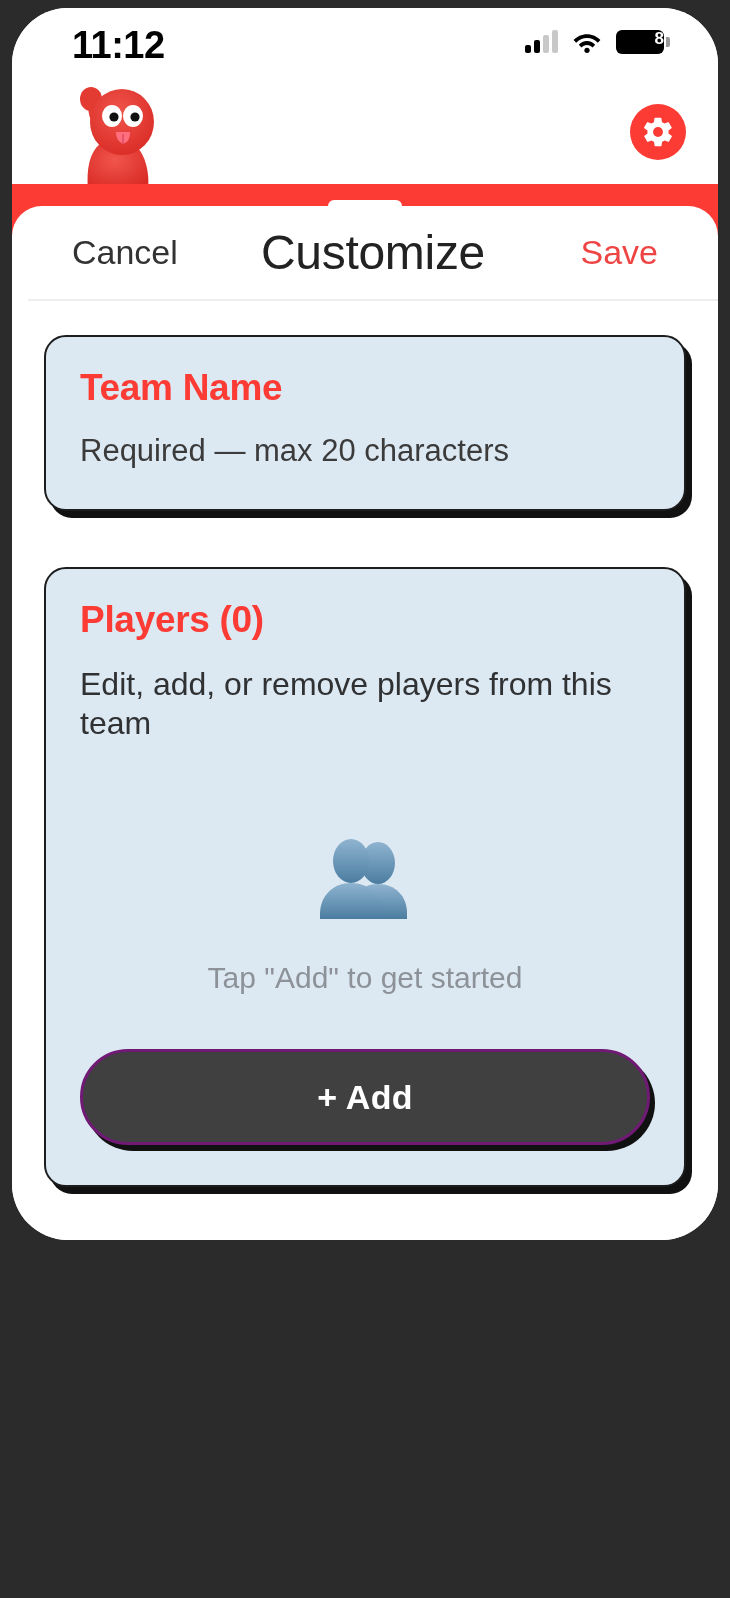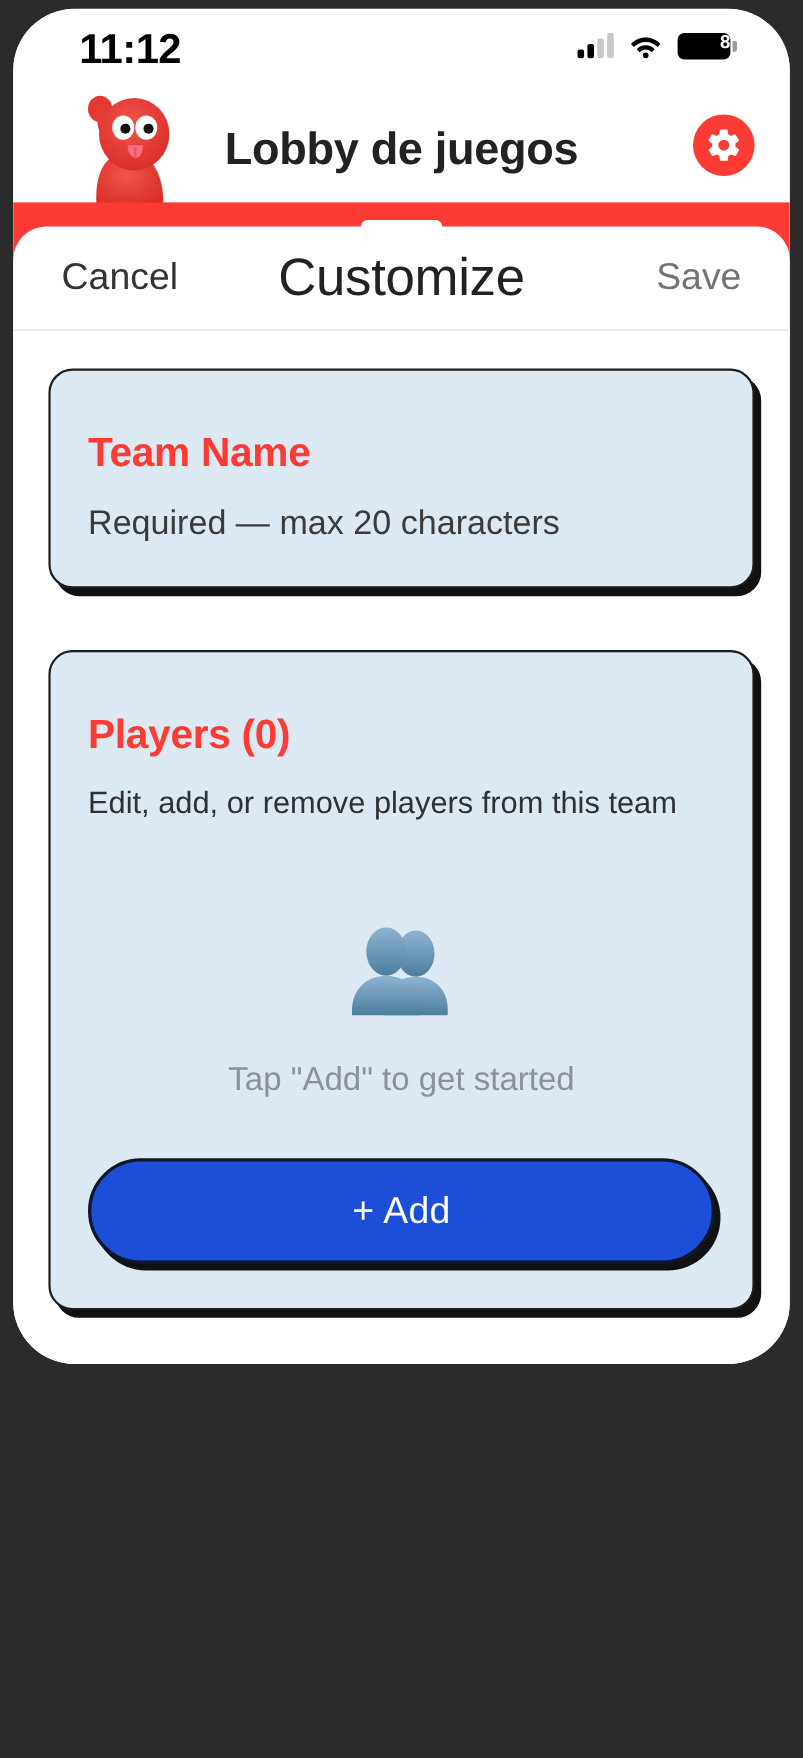--- a/index.html
+++ b/index.html
@@ -152,20 +152,21 @@
     background: #ffffff;
     border-radius: 30px 30px 0 0;
     min-height: 1354px;
   }
   .sheet-header {
     position: relative;
     height: 95px;
     border-bottom: 2px solid #eceef0;
     display: flex;
     align-items: center;
+    margin-left: 16px;
   }
   .sheet-cancel {
     position: absolute;
     left: 44px;
     font-size: 34px;
     color: #333333;
     background: none;
     border: none;
     font-family: inherit;
     cursor: pointer;
@@ -173,38 +174,38 @@
   .sheet-title {
     position: absolute;
     left: 0; right: 0;
     text-align: center;
     font-size: 48px;
     color: #222222;
     letter-spacing: -0.3px;
   }
   .sheet-save {
     position: absolute;
-    right: 44px;
+    right: 60px;
     font-size: 34px;
-    color: #737373;
+    color: #ef4444;
     background: none;
     border: none;
     font-family: inherit;
     cursor: pointer;
   }
 
   
   .sheet-content { padding: 34px 32px 0 32px; }
 
   .card {
     background: #dce8f2;
     border: 2px solid #1d1d1d;
     border-radius: 22px;
     box-shadow: 6px 7px 0 #111111;
-    padding: 54px 34px 40px 34px;
+    padding: 30px 34px 40px 34px;
     margin-bottom: 56px;
   }
 
   .card-title {
     font-size: 37px;
     font-weight: 700;
     color: #fc3b35;
     margin-bottom: 24px;
     letter-spacing: -0.3px;
   }
@@ -223,21 +224,21 @@
   }
   .text-input::placeholder { color: #3a3a3a; opacity: 1; }
 
   .field-hint {
     margin-top: 16px;
     font-size: 31px;
     color: #3b3b3b;
   }
 
   .card-desc {
-    font-size: 28px;
+    font-size: 32px;
     color: #2f3133;
     line-height: 1.22;
     margin-bottom: 10px;
   }
 
   
   .empty-state {
     text-align: center;
     padding: 86px 0 54px 0;
   }
@@ -255,27 +256,27 @@
   .empty-subtitle {
     font-size: 30px;
     color: #8d9299;
   }
 
   
   .add-button {
     display: block;
     width: 100%;
     height: 96px;
-    background: #1d4ed8;
-    border: 3px solid #0f172a;
+    background: #404040;
+    border: 3px solid #701a75;
     border-radius: 48px;
     box-shadow: 5px 6px 0 #111111;
     color: #ffffff;
     font-size: 34px;
-    font-weight: 400;
+    font-weight: 700;
     font-family: inherit;
     cursor: pointer;
     letter-spacing: 0.3px;
   }
 </style>
 </head>
 <body>
 
 <div class="phone">
 
@@ -317,21 +318,20 @@
       <ellipse cx="58" cy="50" rx="32" ry="33" fill="url(#furG)"></ellipse>
 
       <ellipse cx="48" cy="44" rx="10" ry="11" fill="#ffffff"></ellipse>
       <ellipse cx="69" cy="44" rx="10" ry="11" fill="#ffffff"></ellipse>
       <circle cx="50" cy="45" r="4.6" fill="#111111"></circle>
       <circle cx="71" cy="45" r="4.6" fill="#111111"></circle>
 
       <path d="M52 60 C52 74 66 76 66 60 Z" fill="#ff6f7d"></path>
       <path d="M59 62 L59 72" stroke="#e8536a" stroke-width="2"></path>
     </svg>
-    <div class="app-title">Lobby de juegos</div>
     <button class="gear-button">
       <svg width="34" height="34" viewBox="0 0 24 24">
         <path fill="#ffffff" d="M19.4 13c.04-.32.06-.65.06-1s-.02-.68-.07-1l2.11-1.63a.5.5 0 00.12-.64l-2-3.46a.5.5 0 00-.6-.22l-2.49 1a7.3 7.3 0 00-1.73-1l-.38-2.65a.49.49 0 00-.49-.41h-4a.49.49 0 00-.48.41l-.38 2.65c-.63.26-1.2.6-1.73 1l-2.49-1a.5.5 0 00-.6.22l-2 3.46a.5.5 0 00.12.64L4.6 11c-.05.32-.07.65-.07 1s.02.68.07 1l-2.11 1.63a.5.5 0 00-.12.64l2 3.46c.12.22.39.3.6.22l2.49-1c.52.4 1.1.74 1.73 1l.38 2.65c.04.24.24.41.48.41h4c.24 0 .45-.17.49-.41l.38-2.65c.63-.26 1.2-.6 1.73-1l2.49 1c.22.08.48 0 .6-.22l2-3.46a.5.5 0 00-.12-.64L19.4 13zM12 15.5A3.5 3.5 0 1115.5 12 3.5 3.5 0 0112 15.5z"></path>
       </svg>
     </button>
   </div>
 
   <div class="red-band">
     <div class="drag-handle"></div>
   </div>

